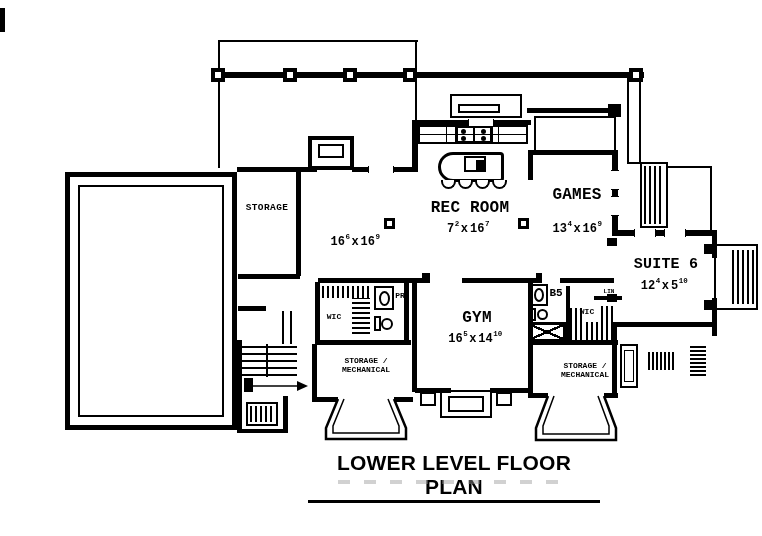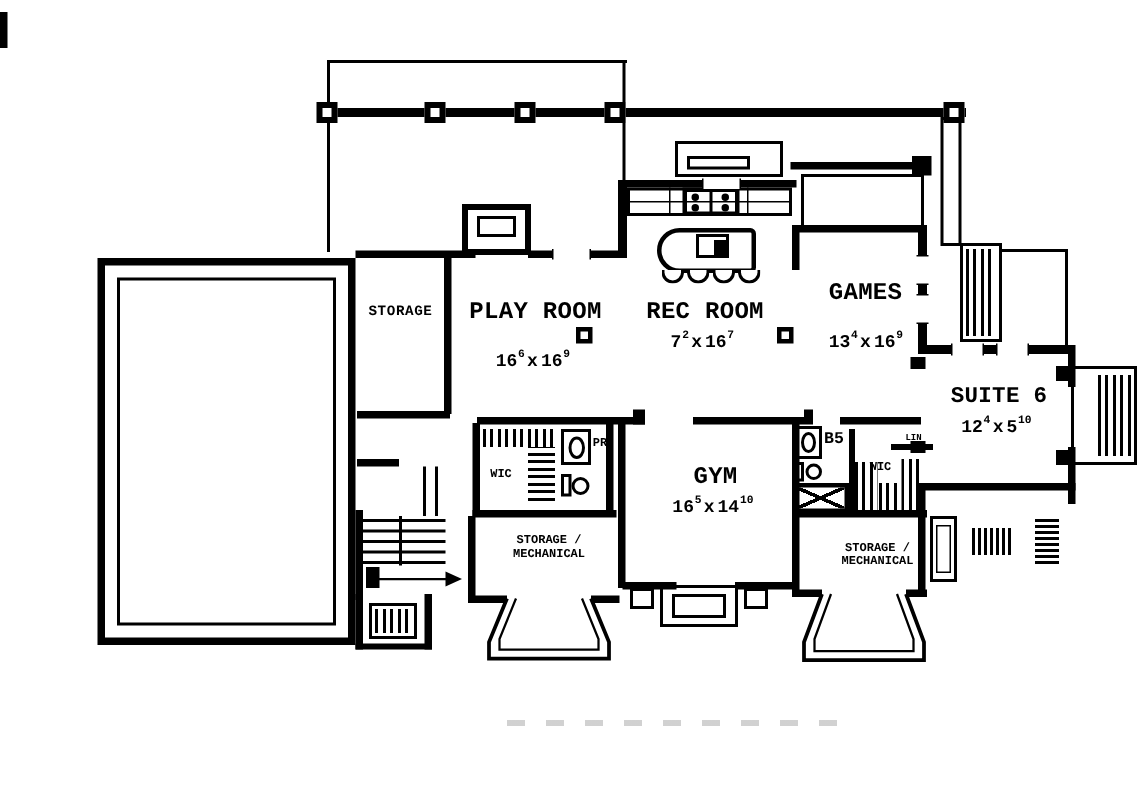--- a/index.html
+++ b/index.html
@@ -188,21 +188,20 @@
     <path d="M338,399 L326,428 L326,439 L406,439 L406,428 L394,399" fill="none" stroke="#000" stroke-width="2.5"></path>
     <path d="M344,399 L333,426 L333,433 L399,433 L399,426 L388,399" fill="none" stroke="#000" stroke-width="1.5"></path>
     <path d="M548,396 L536,428 L536,440 L616,440 L616,428 L604,396" fill="none" stroke="#000" stroke-width="2.5"></path>
     <path d="M554,396 L543,426 L543,434 L609,434 L609,426 L598,396" fill="none" stroke="#000" stroke-width="1.5"></path>
     <path d="M252,386 L302,386" stroke="#000" stroke-width="1.5" fill="none"></path>
     <polygon points="308,386 297,381 297,391" fill="#000"></polygon>
   </svg>
 
   <div class="label tiny" style="left:267px;top:202px;font-size:9.5px;letter-spacing:0.4px">STORAGE</div>
 
-  <div class="label room" style="left:357px;top:199px">PLAY ROOM</div>
   <div class="label dims" style="left:355px;top:234px">
     <span>16</span><sup>6</sup><span class="sep">x</span><span>16</span><sup>9</sup>
   </div>
 
   <div class="label room" style="left:470px;top:199px">REC ROOM</div>
   <div class="label dims" style="left:468px;top:221px">
     <span>7</span><sup>2</sup><span class="sep">x</span><span>16</span><sup>7</sup>
   </div>
 
   <div class="label room" style="left:577px;top:186px">GAMES</div>
@@ -228,15 +227,16 @@
 
   <div class="label" style="left:366px;top:356px;font-size:8px;line-height:9px">
     <div>STORAGE /</div>
     <div>MECHANICAL</div>
   </div>
   <div class="label" style="left:585px;top:361px;font-size:8px;line-height:9px">
     <div>STORAGE /</div>
     <div>MECHANICAL</div>
   </div>
 
+  <div id="title">LOWER LEVEL FLOOR PLAN</div>
   <div id="title-remnant"></div>
 
 </div>
 
 </body></html>

